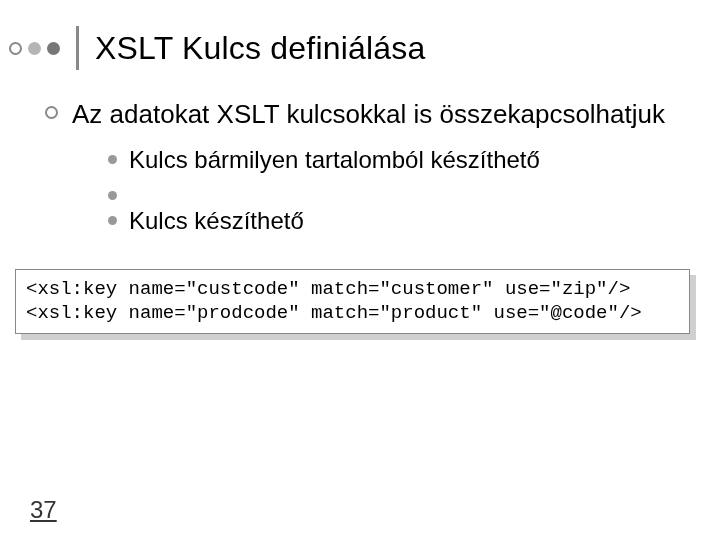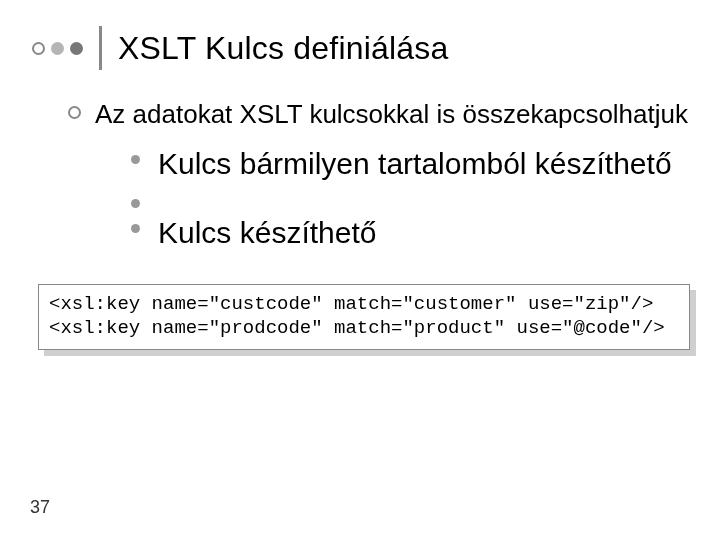--- a/index.html
+++ b/index.html
@@ -1,46 +1,46 @@
 <!DOCTYPE html>
 <html><head>
 <meta charset="utf-8">
 <style>
   * { margin: 0; padding: 0; box-sizing: border-box; }
   html, body { width: 720px; height: 540px; background: #fff; font-family: Arial, Helvetica, sans-serif; color: #000; }
-  .slide { position: relative; width: 720px; height: 540px; padding: 20px 24px 18px 32px; }
+  .slide { position: relative; width: 720px; height: 540px; padding: 20px 24px 18px 9px; }
 
   
   .title-row { display: flex; align-items: center; gap: 14px; margin-top: 6px; margin-bottom: 28px; }
   .dots { display: flex; gap: 6px; align-items: center; }
   .dot { width: 13px; height: 13px; border-radius: 50%; }
   .dot-outline { border: 2px solid #888; background: transparent; }
   .dot-grey { background: #b5b5b5; }
   .dot-dark { background: #777; }
   .vline { width: 3px; height: 44px; background: #888; margin-left: 2px; margin-right: 2px; }
   .title { font-size: 32px; font-weight: 400; letter-spacing: 0.2px; }
 
   
   .lvl1 { list-style: none; margin-left: 36px; }
   .lvl1 > li { display: flex; align-items: flex-start; margin-bottom: 20px; text-align: center; }
   .b-ring { flex: 0 0 auto; width: 13px; height: 13px; border-radius: 50%; border: 2px solid #888; margin-top: 8px; margin-right: 14px; }
   .lvl1-text { font-size: 26px; line-height: 1.25; }
 
   .lvl2 { list-style: none; margin-top: 14px; margin-left: 36px; }
   .lvl2 > li { display: flex; align-items: flex-start; margin-bottom: 6px; }
   .b-dot { flex: 0 0 auto; width: 9px; height: 9px; border-radius: 50%; background: #999; margin-top: 10px; margin-right: 12px; }
-  .lvl2-text { font-size: 30px; line-height: 1.28; margin-left: 6px; }
+  .lvl2-text { font-size: 24px; line-height: 1.28; }
 
   
   .codewrap { position: relative; margin: 26px 6px 0 6px; }
   .shadow { position: absolute; top: 6px; left: 6px; right: -6px; bottom: -6px; background: #cfcfcf; }
   .codebox { position: relative; background: #fff; border: 1px solid #888; padding: 8px 10px; font-family: "Courier New", Courier, monospace; font-size: 19px; line-height: 1.25; white-space: pre; }
 
   
-  .pagenum { position: absolute; left: 30px; bottom: 22px; font-size: 18px; color: #333; }
+  .pagenum { position: absolute; left: 30px; bottom: 16px; font-size: 24px; color: #333; text-decoration: underline; }
 </style>
 </head>
 <body>
 
 <div class="slide">
 
   <div class="title-row">
     <div class="dots">
       <span class="dot dot-outline"></span>
       <span class="dot dot-grey"></span>

